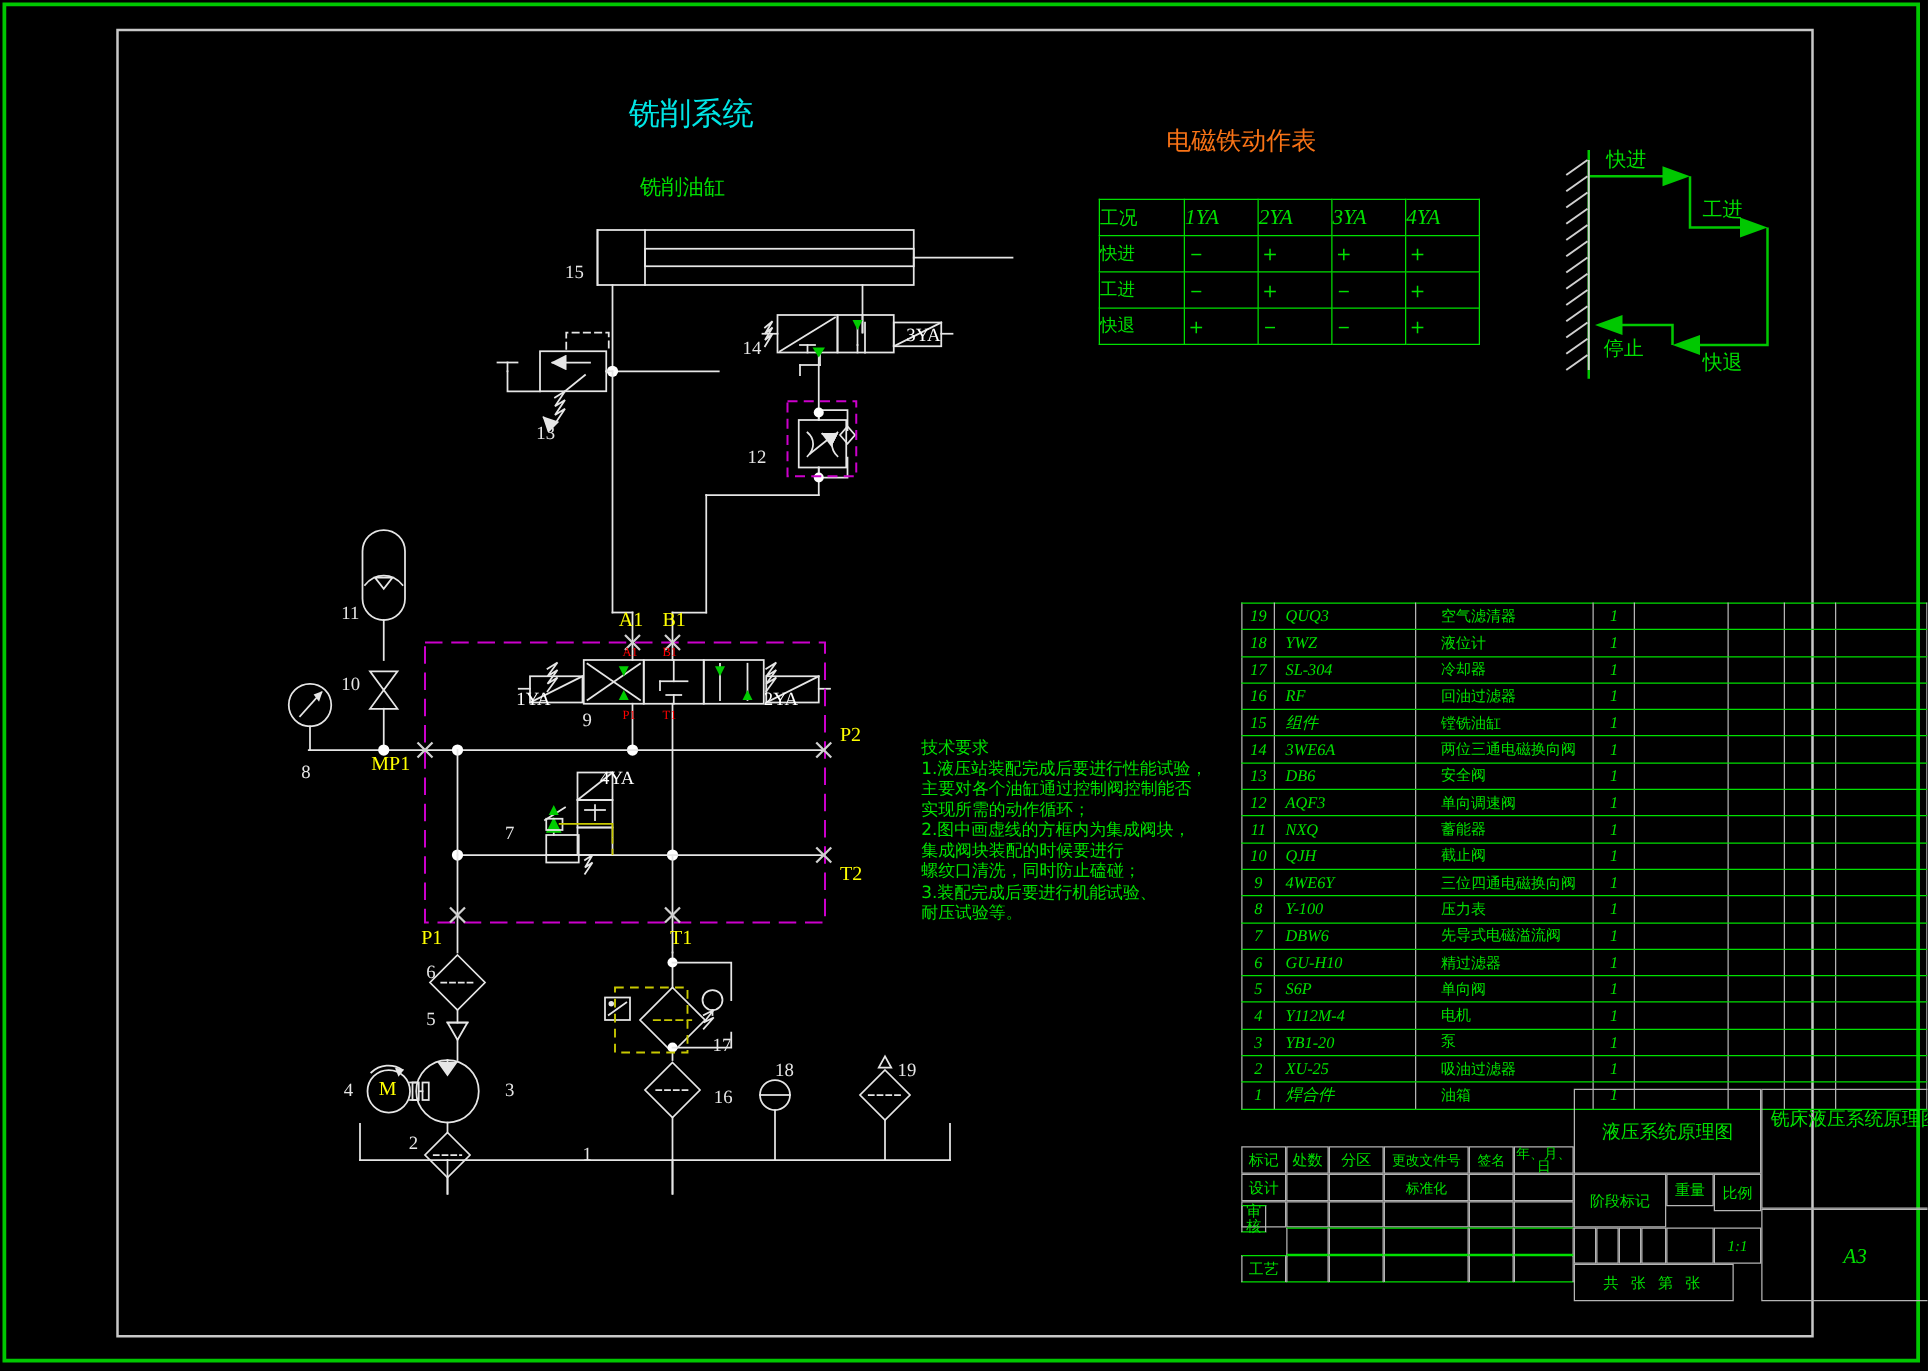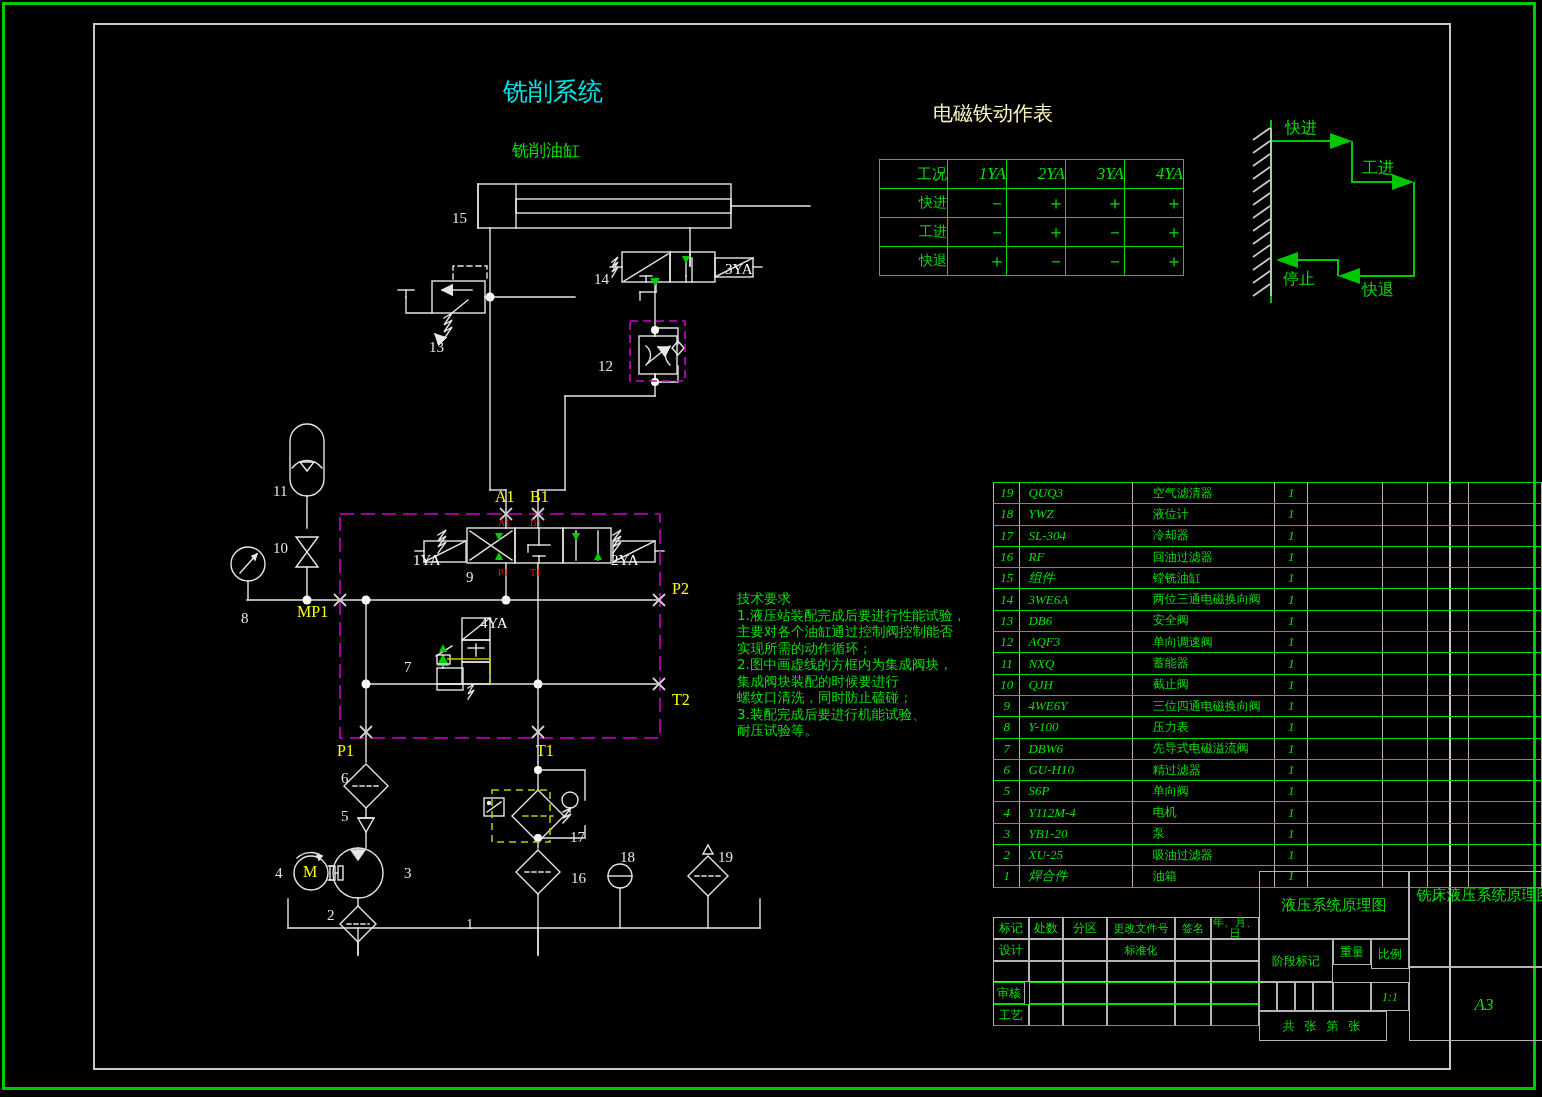--- a/index.html
+++ b/index.html
@@ -15,30 +15,30 @@
      border:3px solid #00c800;box-sizing:border-box;}
   #whiteframe{position:absolute;left:93px;top:23px;width:1358px;height:1047px;
      border:2px solid #c8c8c8;box-sizing:border-box;}
 
   
   svg.layer{position:absolute;left:0;top:0;width:1542px;height:1097px;
      pointer-events:none;overflow:visible;}
 
   
   #sol-table{position:absolute;left:879px;top:159px;border-collapse:collapse;}
-  #sol-table td{border:1.5px solid #00e000;color:#00e000;text-align:right;
+  #sol-table td{border:1.5px solid #00e000;color:#00e000;text-align:left;
      font-size:15px;font-family:"DejaVu Sans",sans-serif;height:28px;
      padding:0;}
   #sol-table td.hdr-cn{width:67px;}
   #sol-table td.hdr-ya{width:58px;font-style:italic;
      font-family:"Liberation Serif",serif;font-size:17px;}
   #sol-table td.cond{font-size:14px;}
   #sol-table td.sig{font-size:18px;font-family:"Liberation Serif",serif;}
   #sol-table td.cond-small{font-size:12px;}
-  #sol-title{left:933px;top:103px;color:#fef9c3;font-size:20px;}
+  #sol-title{left:933px;top:103px;color:#f97316;font-size:20px;}
 
   
   #parts{position:absolute;left:993px;top:482px;border-collapse:collapse;
      table-layout:fixed;}
   #parts td{border-left:1px solid #b4b4b4;border-right:1px solid #b4b4b4;
      border-top:1px solid #00e000;border-bottom:1px solid #00e000;
      color:#00e000;height:20.3px;padding:0 3px;font-size:13px;
      font-family:"Liberation Serif",serif;overflow:hidden;white-space:nowrap;}
   #parts td.num{width:21px;text-align:center;font-style:italic;}
   #parts td.code{width:113px;font-style:italic;padding-left:8px;}
@@ -676,21 +676,21 @@
     <div class="tbcell" style="left:182px;top:22px;width:36px;height:22px"></div>
     <div class="tbcell" style="left:218px;top:22px;width:48px;height:22px"></div>
 
     <div class="tbcell" style="left:0;top:44px;width:36px;height:21px"></div>
     <div class="tbcell" style="left:36px;top:44px;width:34px;height:21px"></div>
     <div class="tbcell" style="left:70px;top:44px;width:44px;height:21px"></div>
     <div class="tbcell" style="left:114px;top:44px;width:68px;height:21px"></div>
     <div class="tbcell" style="left:182px;top:44px;width:36px;height:21px"></div>
     <div class="tbcell" style="left:218px;top:44px;width:48px;height:21px"></div>
 
-    <div class="tbcell gline" style="left:0;top:65px;width:32px;height:22px">审核</div>
+    <div class="tbcell gline" style="left:0;top:47px;width:20px;height:22px">审核</div>
     <div class="tbcell gline" style="left:36px;top:65px;width:34px;height:22px"></div>
     <div class="tbcell gline" style="left:70px;top:65px;width:44px;height:22px"></div>
     <div class="tbcell gline" style="left:114px;top:65px;width:68px;height:22px"></div>
     <div class="tbcell gline" style="left:182px;top:65px;width:36px;height:22px"></div>
     <div class="tbcell gline" style="left:218px;top:65px;width:48px;height:22px"></div>
 
     <div class="tbcell gline" style="left:0;top:87px;width:36px;height:22px">工艺</div>
     <div class="tbcell gline" style="left:36px;top:87px;width:34px;height:22px"></div>
     <div class="tbcell gline" style="left:70px;top:87px;width:44px;height:22px"></div>
     <div class="tbcell gline" style="left:114px;top:87px;width:68px;height:22px"></div>

